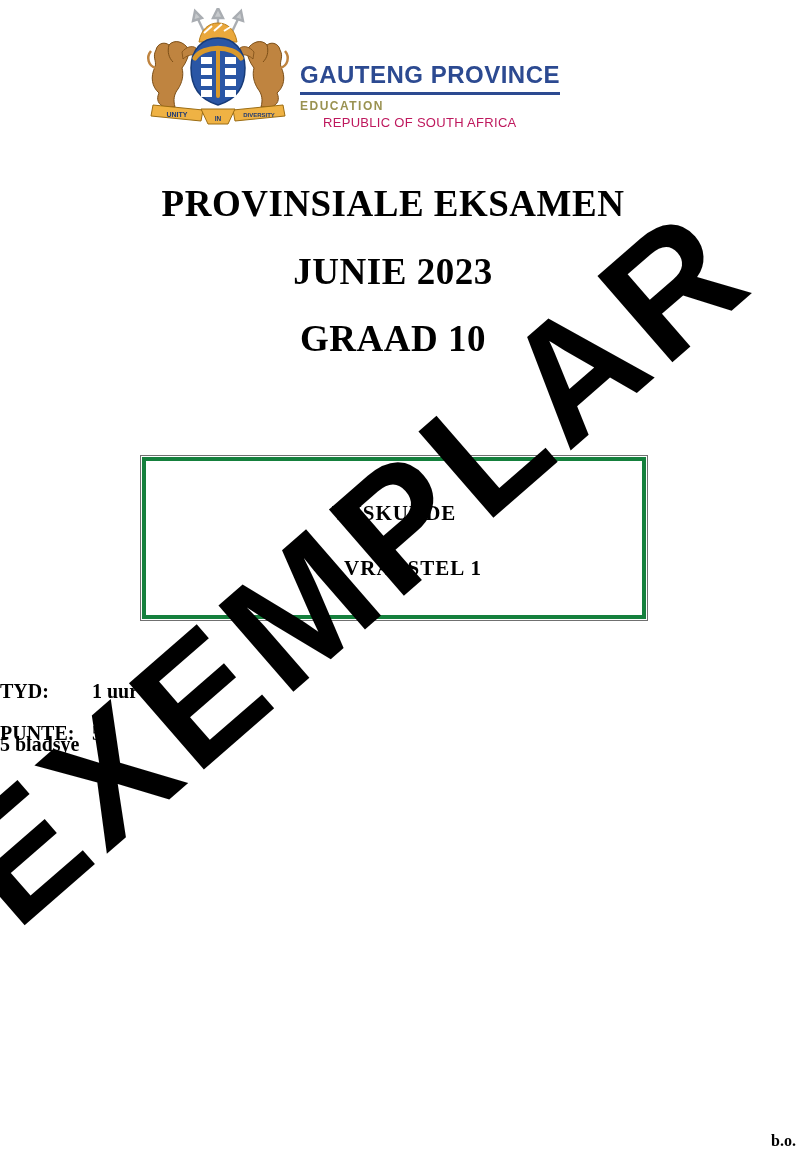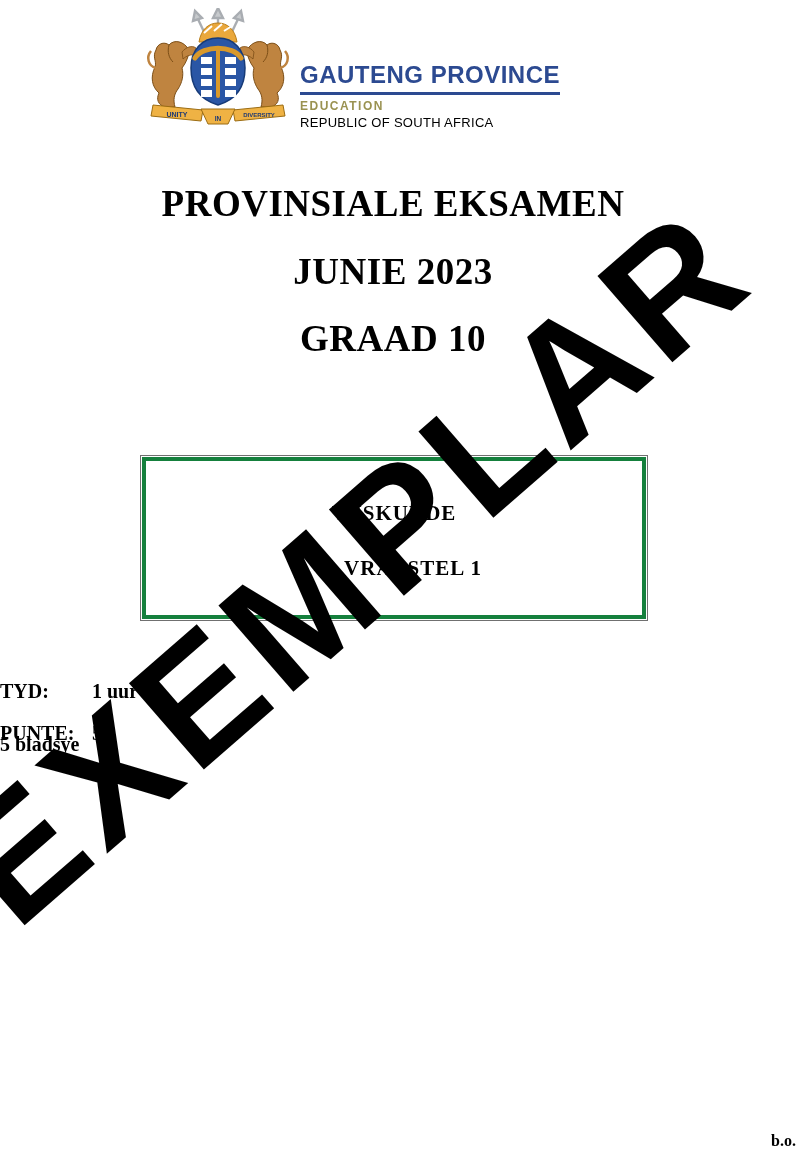--- a/index.html
+++ b/index.html
@@ -34,22 +34,23 @@
   .dept {
     margin-top: 4px;
     font-size: 12px;
     font-weight: bold;
     letter-spacing: 1.5px;
     color: #9a9251;
   }
   .country {
     margin-top: 2px;
     font-size: 13px;
-    color: #000000;
+    color: #be185d;
     letter-spacing: 0.3px;
+    margin-left: 23px;
   }
 
   
   .title-block { position: absolute; left: 0; top: 0; width: 786px; }
   .title-line {
     position: absolute;
     width: 100%;
     text-align: center;
     font-weight: bold;
     font-size: 37px;

